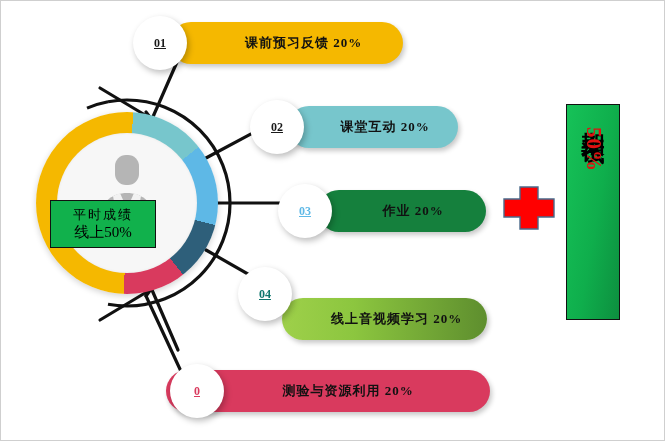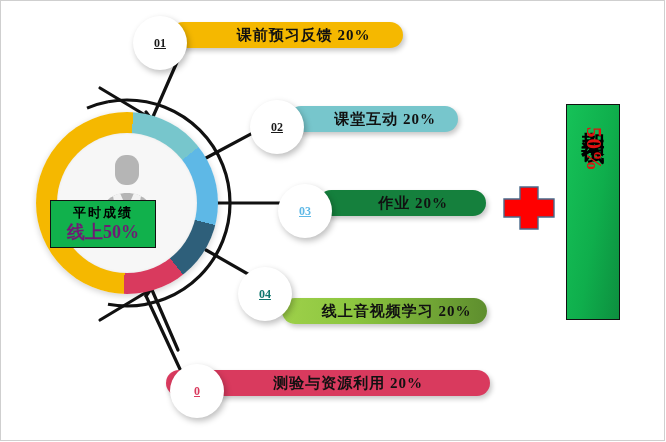--- a/index.html
+++ b/index.html
@@ -24,30 +24,30 @@
               background:#f7f7f7;box-shadow:inset 0 0 3px rgba(0,0,0,.07);overflow:hidden;}
   #person{position:absolute;left:50%;top:20px;transform:translateX(-50%);}
 
   
   #center-label{
     position:absolute;left:50px;top:200px;width:106px;height:48px;
     background:#11b14c;border:1px solid #111;box-sizing:border-box;
     display:flex;flex-direction:column;align-items:center;justify-content:center;
     z-index:6;
   }
-  #center-label .l1{font-size:13px;font-weight:bold;color:#000;letter-spacing:2px;line-height:1.25;}
-  #center-label .l2{font-size:18px;font-weight:bold;color:#701a75;line-height:1.25;letter-spacing:0px;}
+  #center-label .l1{font-size:13px;font-weight:normal;color:#000;letter-spacing:2px;line-height:1.25;}
+  #center-label .l2{font-size:15px;font-weight:normal;color:#000000;line-height:1.25;letter-spacing:0px;}
 
   
   .row{position:absolute;height:42px;}
   .pill{
-    position:absolute;left:0;top:0;height:26px;border-radius:21px;
+    position:absolute;left:0;top:0;height:42px;border-radius:21px;
     box-shadow:2px 3px 5px rgba(0,0,0,.22);
     display:flex;align-items:center;justify-content:center;
-    color:#111;font-size:15px;font-weight:bold;letter-spacing:1px;
+    color:#111;font-size:13px;font-weight:bold;letter-spacing:1px;
     white-space:nowrap;
   }
   .badge{
     position:absolute;width:54px;height:54px;border-radius:50%;
     background:#fff;box-shadow:2px 3px 6px rgba(0,0,0,.26);
     display:flex;align-items:center;justify-content:center;
     font-size:12px;font-weight:bold;z-index:4;text-decoration:underline;
   }
 
   

